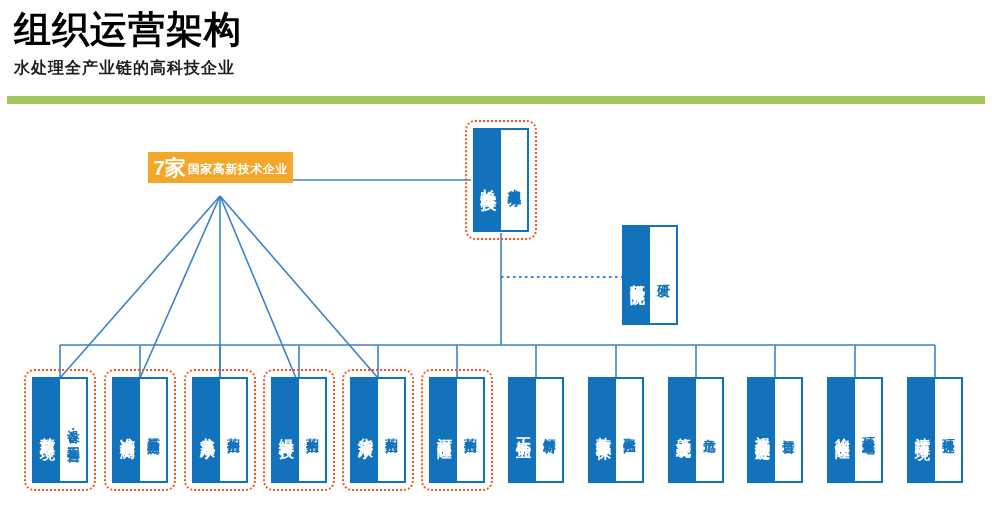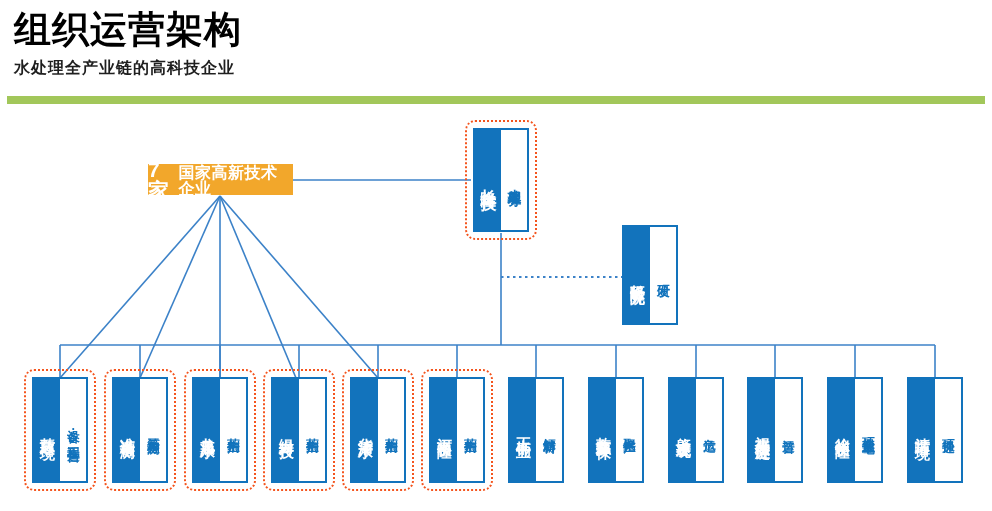--- a/index.html
+++ b/index.html
@@ -10,24 +10,24 @@
   .hdr{position:absolute;left:14px;top:6px;}
   .title{font-size:37px;font-weight:900;color:#000000;letter-spacing:1px;line-height:1.3;}
   .subtitle{font-size:16px;font-weight:700;color:#1f1f1f;margin-top:4px;letter-spacing:1px;}
   .green-bar{position:absolute;left:7px;top:96px;width:978px;height:8px;background:#a2c75a;}
 
   
   .chart{position:absolute;left:0;top:110px;width:992px;height:401px;}
   .lines{position:absolute;left:0;top:0;width:992px;height:401px;}
 
   
-  .badge{position:absolute;left:148px;top:54px;width:145px;height:31px;background:#f2a72b;
+  .badge{position:absolute;left:148px;top:42px;width:145px;height:31px;background:#f2a72b;
          display:flex;align-items:center;justify-content:center;gap:2px;color:#fff;}
   .badge .count{font-size:21px;font-weight:800;line-height:1;}
-  .badge .lbl{font-size:16px;font-weight:800;line-height:1;padding-top:3px;letter-spacing:.5px;}
+  .badge .lbl{font-size:12px;font-weight:800;line-height:1;padding-top:3px;letter-spacing:.5px;}
 
   
   .cbox{display:flex;border:2px solid #1273bc;background:#fff;box-sizing:border-box;}
   .cell{flex:1;display:flex;align-items:center;justify-content:center;}
   .name{background:#1273bc;color:#fff;}
   .tag{background:#fff;color:#1273bc;}
   .vtext{writing-mode:vertical-lr;text-orientation:upright;font-weight:800;}
   .name .vtext{font-size:15px;letter-spacing:2px;}
   .tag .vtext{font-size:12.5px;letter-spacing:1px;}
 

